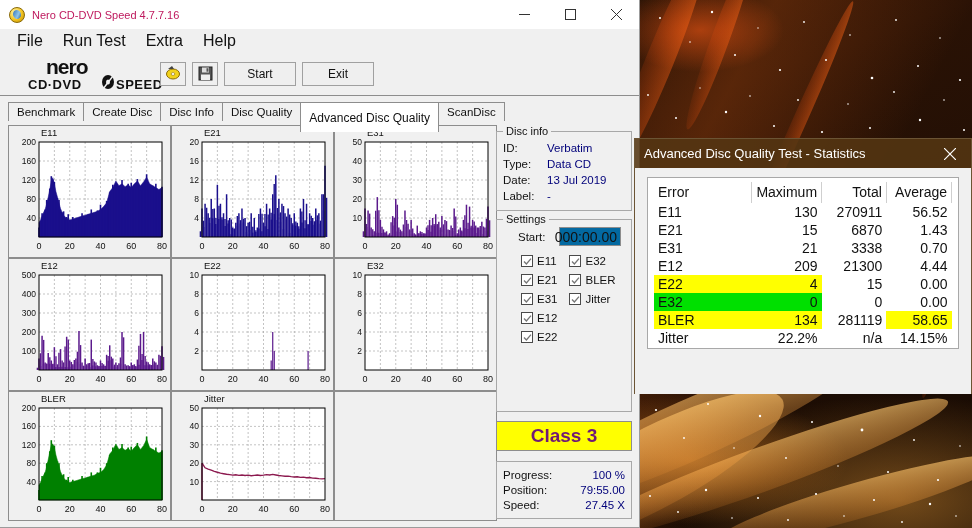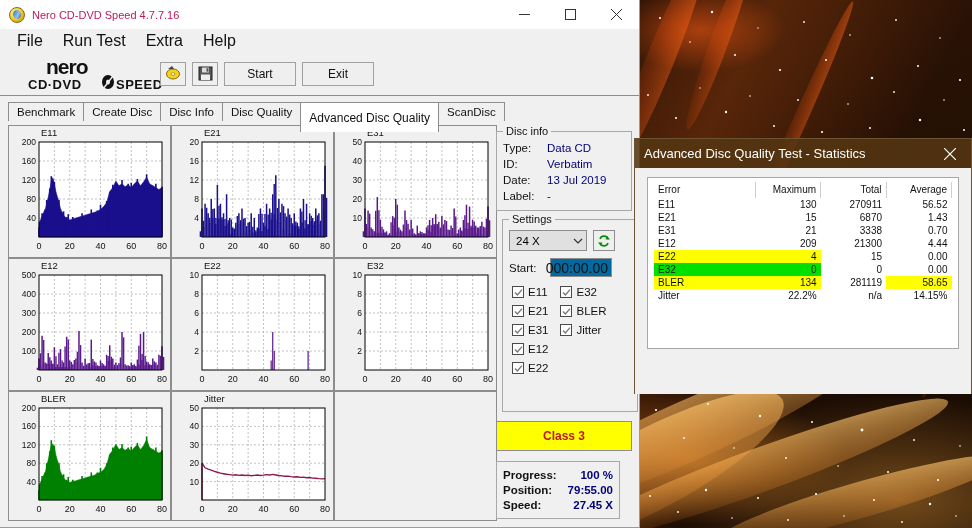--- a/index.html
+++ b/index.html
@@ -140,21 +140,21 @@
     padding-right:3px; font-size:14px; color:#111;
   }
   .cbrow { display:flex; align-items:center; gap:4px; font-size:11.5px; color:#111; }
   .cbox {
     width:12px; height:12px; background:#fff; border:1px solid #4a4a4a;
     display:flex; align-items:center; justify-content:center; flex:0 0 12px;
   }
   .class-box {
     position:absolute; background:#ffff00; border:1px solid #8d8d8d;
     display:flex; align-items:center; justify-content:center;
-    font-weight:bold; font-size:12px; color:#b91c1c;
+    font-weight:bold; font-size:19px; color:#701a75;
   }
   .prow { display:flex; font-size:11.5px; line-height:15px; padding:0 6px; }
   .prow .k { flex:1; color:#111; }
   .prow .v { color:#00007a; }
 
   
   #stats-dialog {
     position:absolute; left:634px; top:138px; width:338px; height:256px;
     border:1px solid #6b5434;
   }
@@ -165,21 +165,21 @@
   .dlg-title { flex:1; padding-left:9px; font-size:13px; }
   .dlg-close {
     width:42px; height:29px; display:flex; align-items:center; justify-content:center;
   }
   .dlg-body {
     height:226px; background:#f0f0f0; padding:9px 12px 0 12px;
   }
   .stats-frame {
     background:#fff; border:1px solid #a8a8a8; height:172px; padding:4px 6px 0 6px;
   }
-  table.stats { width:100%; border-collapse:collapse; font-size:10px; color:#111; }
+  table.stats { width:100%; border-collapse:collapse; font-size:14px; color:#111; }
   table.stats th {
     font-weight:normal; padding:2px 4px 3px 4px; text-align:right;
     border-right:1px solid #cfcfcf; white-space:nowrap;
   }
   table.stats th.lcol { text-align:left; }
   table.stats th:last-child { border-right:1px solid #cfcfcf; }
   table.stats td { padding:1px 4px; text-align:right; white-space:nowrap; }
   table.stats td.lcol { text-align:left; }
   .hl-yellow { background:#ffff00; }
   .hl-green  { background:#00e000; }
@@ -1066,57 +1066,41 @@
         </div>
       <div class="chart-cell" style="left:326px;top:266px;width:163px; height:130px; background:#f0f0f0;"></div>
     </div>
 
     <div class="rightpanel">
 
       <div class="groupbox" style="left:0; top:6px; width:136px; height:80px;">
         <span class="gtitle">Disc info</span>
         <div style="padding-top:8px;">
           <div class="inforow">
+            <span class="k">ID:</span>
+            <span class="v">Verbatim</span>
+          </div>
+          <div class="inforow">
             <span class="k">Type:</span>
             <span class="v">Data CD</span>
-          </div>
-          <div class="inforow">
-            <span class="k">ID:</span>
-            <span class="v">Verbatim</span>
           </div>
           <div class="inforow">
             <span class="k">Date:</span>
             <span class="v">13 Jul 2019</span>
           </div>
           <div class="inforow">
             <span class="k">Label:</span>
             <span class="v">-</span>
           </div>
         </div>
       </div>
 
-      <div class="groupbox" style="left:6px; top:94px; width:136px; height:193px;">
+      <div class="groupbox" style="left:0; top:94px; width:136px; height:193px;padding-left:15px;">
         <span class="gtitle">Settings</span>
 
-        <div style="display:flex; gap:6px; padding:10px 0 0 6px; align-items:center;">
-          <div class="speed-select">
-            <span class="label">24 X</span>
-            <svg class="chev" viewBox="0 0 10 10">
-              <polyline points="1,3 5,7 9,3" fill="none" stroke="#333" stroke-width="1.2"></polyline>
-            </svg>
-          </div>
-          <div class="refresh-btn">
-            <svg width="14" height="14" viewBox="0 0 14 14">
-              <path d="M3 5 A4.2 4.2 0 0 1 11 5" fill="none" stroke="#0a8a0a" stroke-width="1.6"></path>
-              <path d="M11 9 A4.2 4.2 0 0 1 3 9" fill="none" stroke="#0a8a0a" stroke-width="1.6"></path>
-              <polygon points="10,2 13,5.6 8.6,5.6" fill="#0a8a0a"></polygon>
-              <polygon points="4,12 1,8.4 5.4,8.4" fill="#0a8a0a"></polygon>
-            </svg>
-          </div>
-        </div>
 
         <div class="fieldrow" style="padding:7px 0 0 6px;">
           <span class="lbl">Start:</span>
           <div class="txtfield">000:00.00</div>
         </div>
 
         <div style="display:flex; padding:9px 0 0 9px; gap:12px;">
           <div style="display:flex; flex-direction:column; gap:7px;">
             <div class="cbrow">
               <span class="cbox">
@@ -1183,21 +1167,21 @@
                   </svg>
               </span>
               <span>Jitter</span>
             </div>
           </div>
         </div>
       </div>
 
       <div class="class-box" style="left:0; top:296px; width:136px; height:30px;">Class 3</div>
 
-      <div class="groupbox" style="left:0; top:336px; width:124px; height:58px;font-weight:bold;">
+      <div class="groupbox" style="left:0; top:336px; width:136px; height:58px;">
         <div style="padding-top:6px;">
           <div class="prow">
             <span class="k">Progress:</span>
             <span class="v">100 %</span>
           </div>
           <div class="prow">
             <span class="k">Position:</span>
             <span class="v">79:55.00</span>
           </div>
           <div class="prow">

